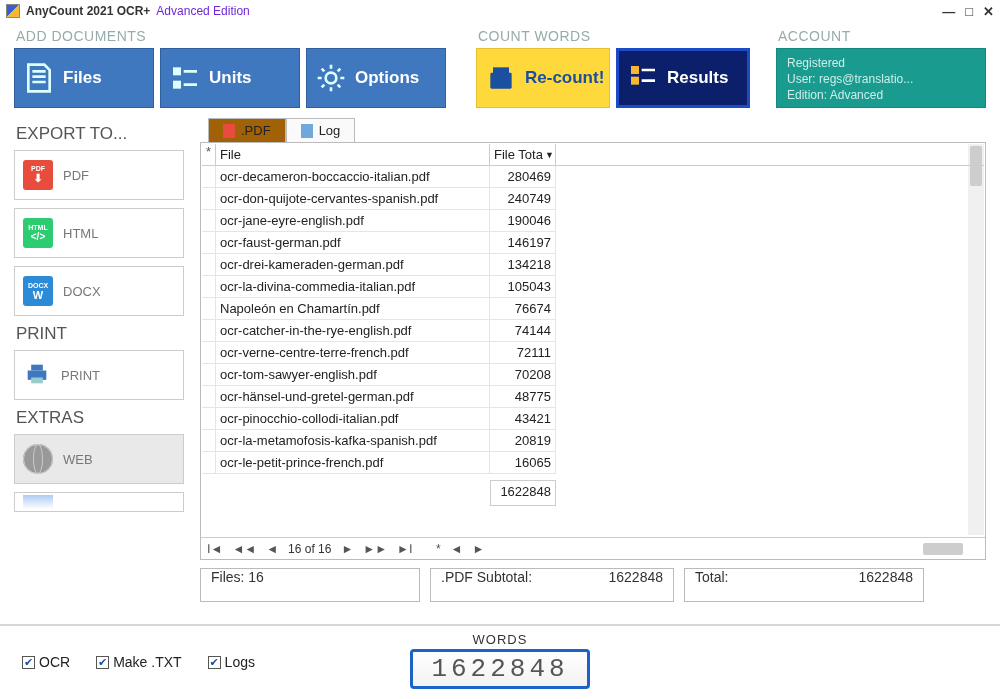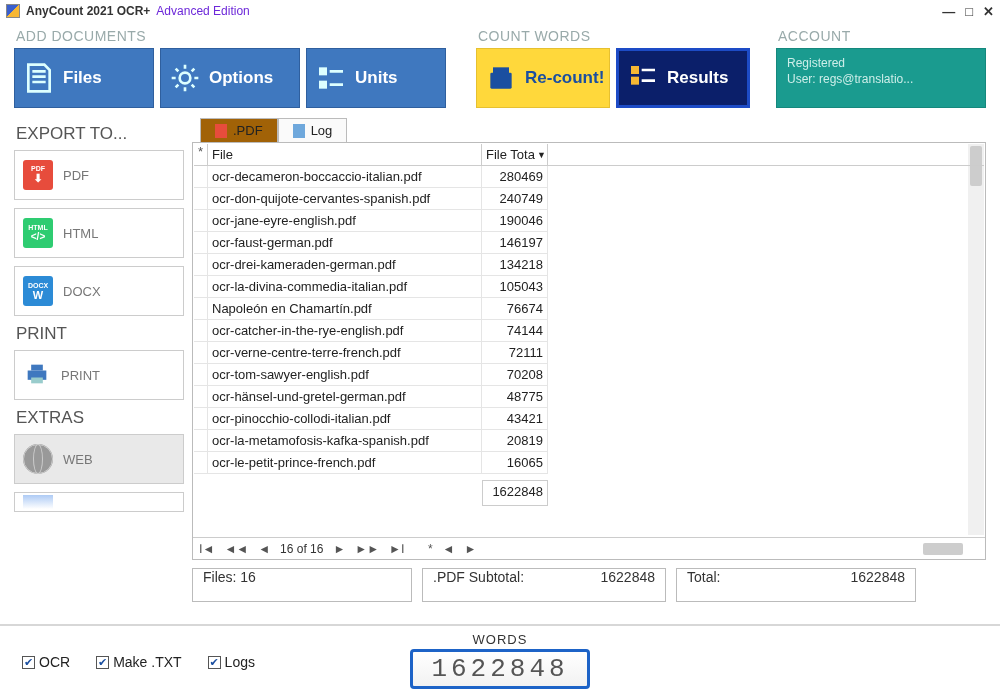--- a/index.html
+++ b/index.html
@@ -14,21 +14,21 @@
 .group{display:flex;flex-direction:column}
 .group-label{color:#9aa;font-size:14px;letter-spacing:.5px;margin:2px 0 4px 2px}
 .btns{display:flex;gap:6px}
 .bigbtn{width:140px;height:60px;display:flex;align-items:center;color:#fff;font-size:17px;font-weight:600;border:1px solid #2f5f9e;background:#3f78bf;cursor:pointer}
 .bigbtn .icon{width:48px;display:flex;justify-content:center;align-items:center}
 .bigbtn svg{width:32px;height:32px;fill:#dff}
 .recount{background:#ffd83b;border-color:#e6c030;color:#1b4fa0}
 .recount svg{fill:#1b4fa0}
 .results{background:#0b1f6a;border:3px solid #1d4bc6}
 .account{width:210px;height:60px;background:#1a9b8f;border:1px solid #15887d;color:#cdeee9;font-size:12px;padding:6px 10px;line-height:1.35}
-.body{display:flex;padding:0 14px;gap:0}
+.body{display:flex;padding:0 14px;gap:8px}
 .side{width:178px;flex:none}
 .sechead{color:#555;font-size:17px;margin:6px 0 6px 2px}
 .exbtn{width:170px;height:50px;border:1px solid #ccc;background:#fff;display:flex;align-items:center;gap:10px;padding:0 8px;margin-bottom:8px;cursor:pointer;color:#777}
 .exbtn.sel{background:#e9e9e9}
 .badge{width:30px;height:30px;border-radius:3px;display:flex;flex-direction:column;align-items:center;justify-content:center;font-size:7px;font-weight:bold;color:#fff}
 .b-pdf{background:#e74c3c}.b-html{background:#2ecc71}.b-docx{background:#2c8bd6}
 .b-print svg{width:28px;height:28px;fill:#3f78bf}
 .b-web{width:30px;height:30px;border-radius:50%;background:#999;position:relative}
 .b-web::before,.b-web::after{content:"";position:absolute;border:1px solid #ccc;border-radius:50%}
 .b-web::before{inset:0}.b-web::after{left:10px;right:10px;top:0;bottom:0}
@@ -97,35 +97,35 @@
         <span class="icon">
             <svg viewBox="0 0 24 24">
               <path d="M4 2h12l4 4v16H4zM7 7h10M7 11h10M7 15h10" stroke="#dff" stroke-width="2" fill="none"></path>
             </svg>
           </span>
         <span>Files</span>
       </div>
       <div class="bigbtn">
         <span class="icon">
             <svg viewBox="0 0 24 24">
-              <circle cx="12" cy="12" r="4" fill="none" stroke="#dff" stroke-width="2"></circle>
-              <path d="M12 2v3M12 19v3M2 12h3M19 12h3M5 5l2 2M17 17l2 2M19 5l-2 2M5 19l2-2" stroke="#dff" stroke-width="2"></path>
-            </svg>
-          </span>
-        <span>Options</span>
-      </div>
-      <div class="bigbtn">
-        <span class="icon">
-            <svg viewBox="0 0 24 24">
               <rect x="3" y="4" width="6" height="6" fill="#dff"></rect>
               <rect x="3" y="14" width="6" height="6" fill="#dff"></rect>
               <path d="M11 7h10M11 17h10" stroke="#dff" stroke-width="2"></path>
             </svg>
           </span>
         <span>Units</span>
+      </div>
+      <div class="bigbtn">
+        <span class="icon">
+            <svg viewBox="0 0 24 24">
+              <circle cx="12" cy="12" r="4" fill="none" stroke="#dff" stroke-width="2"></circle>
+              <path d="M12 2v3M12 19v3M2 12h3M19 12h3M5 5l2 2M17 17l2 2M19 5l-2 2M5 19l2-2" stroke="#dff" stroke-width="2"></path>
+            </svg>
+          </span>
+        <span>Options</span>
       </div>
     </div>
   </div>
   <div class="group" style="margin-left:10px">
     <div class="group-label">COUNT WORDS</div>
     <div class="btns">
       <div class="bigbtn recount" style="width:134px">
         <span class="icon">
             <svg viewBox="0 0 24 24">
               <rect x="4" y="8" width="16" height="12" rx="1" fill="#1b4fa0"></rect>
@@ -144,20 +144,21 @@
           </span>
         <span>Results</span>
       </div>
     </div>
   </div>
   <div class="group" style="margin-left:20px">
     <div class="group-label">ACCOUNT</div>
     <div class="account">
       <div>Registered</div>
       <div>User: regs@translatio...</div>
+      <div>Edition: Advanced</div>
     </div>
   </div>
 </div>
 
 <div class="body">
   <div class="side">
     <div class="sechead">EXPORT TO...</div>
     <div class="exbtn">
       <div class="badge b-pdf">PDF<div style="font-size:11px">⬇</div></div>
       <span>PDF</span>

